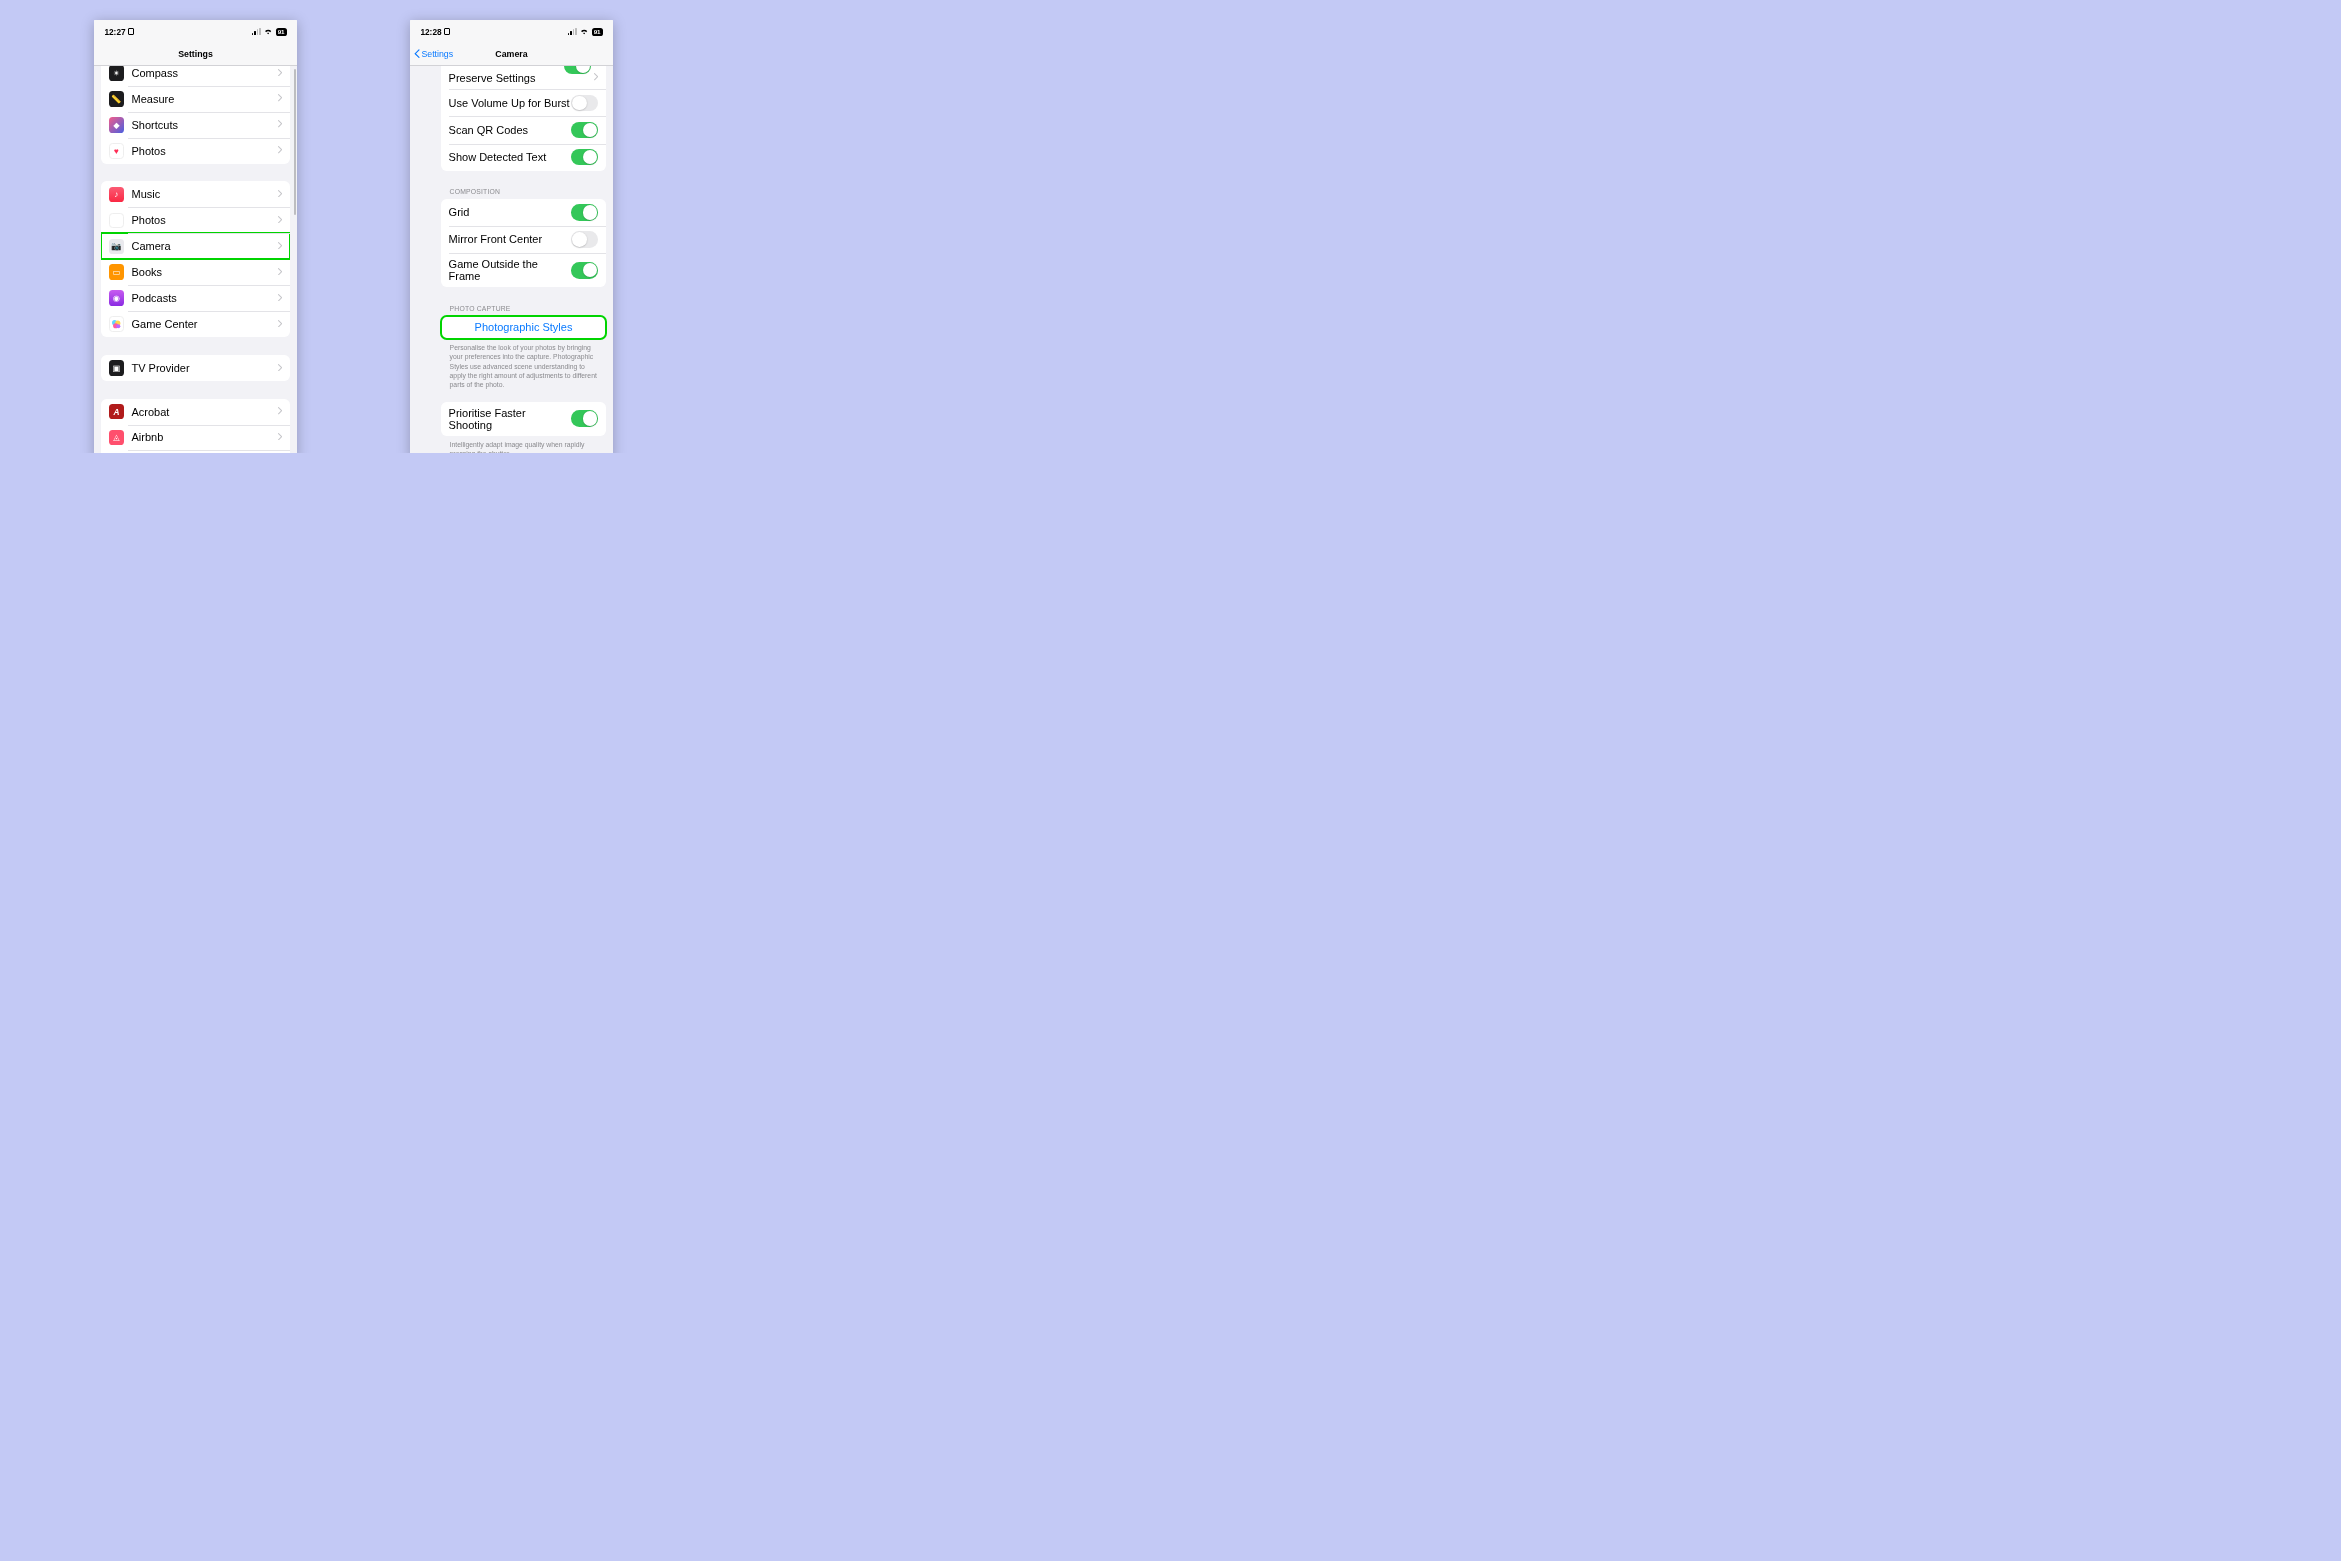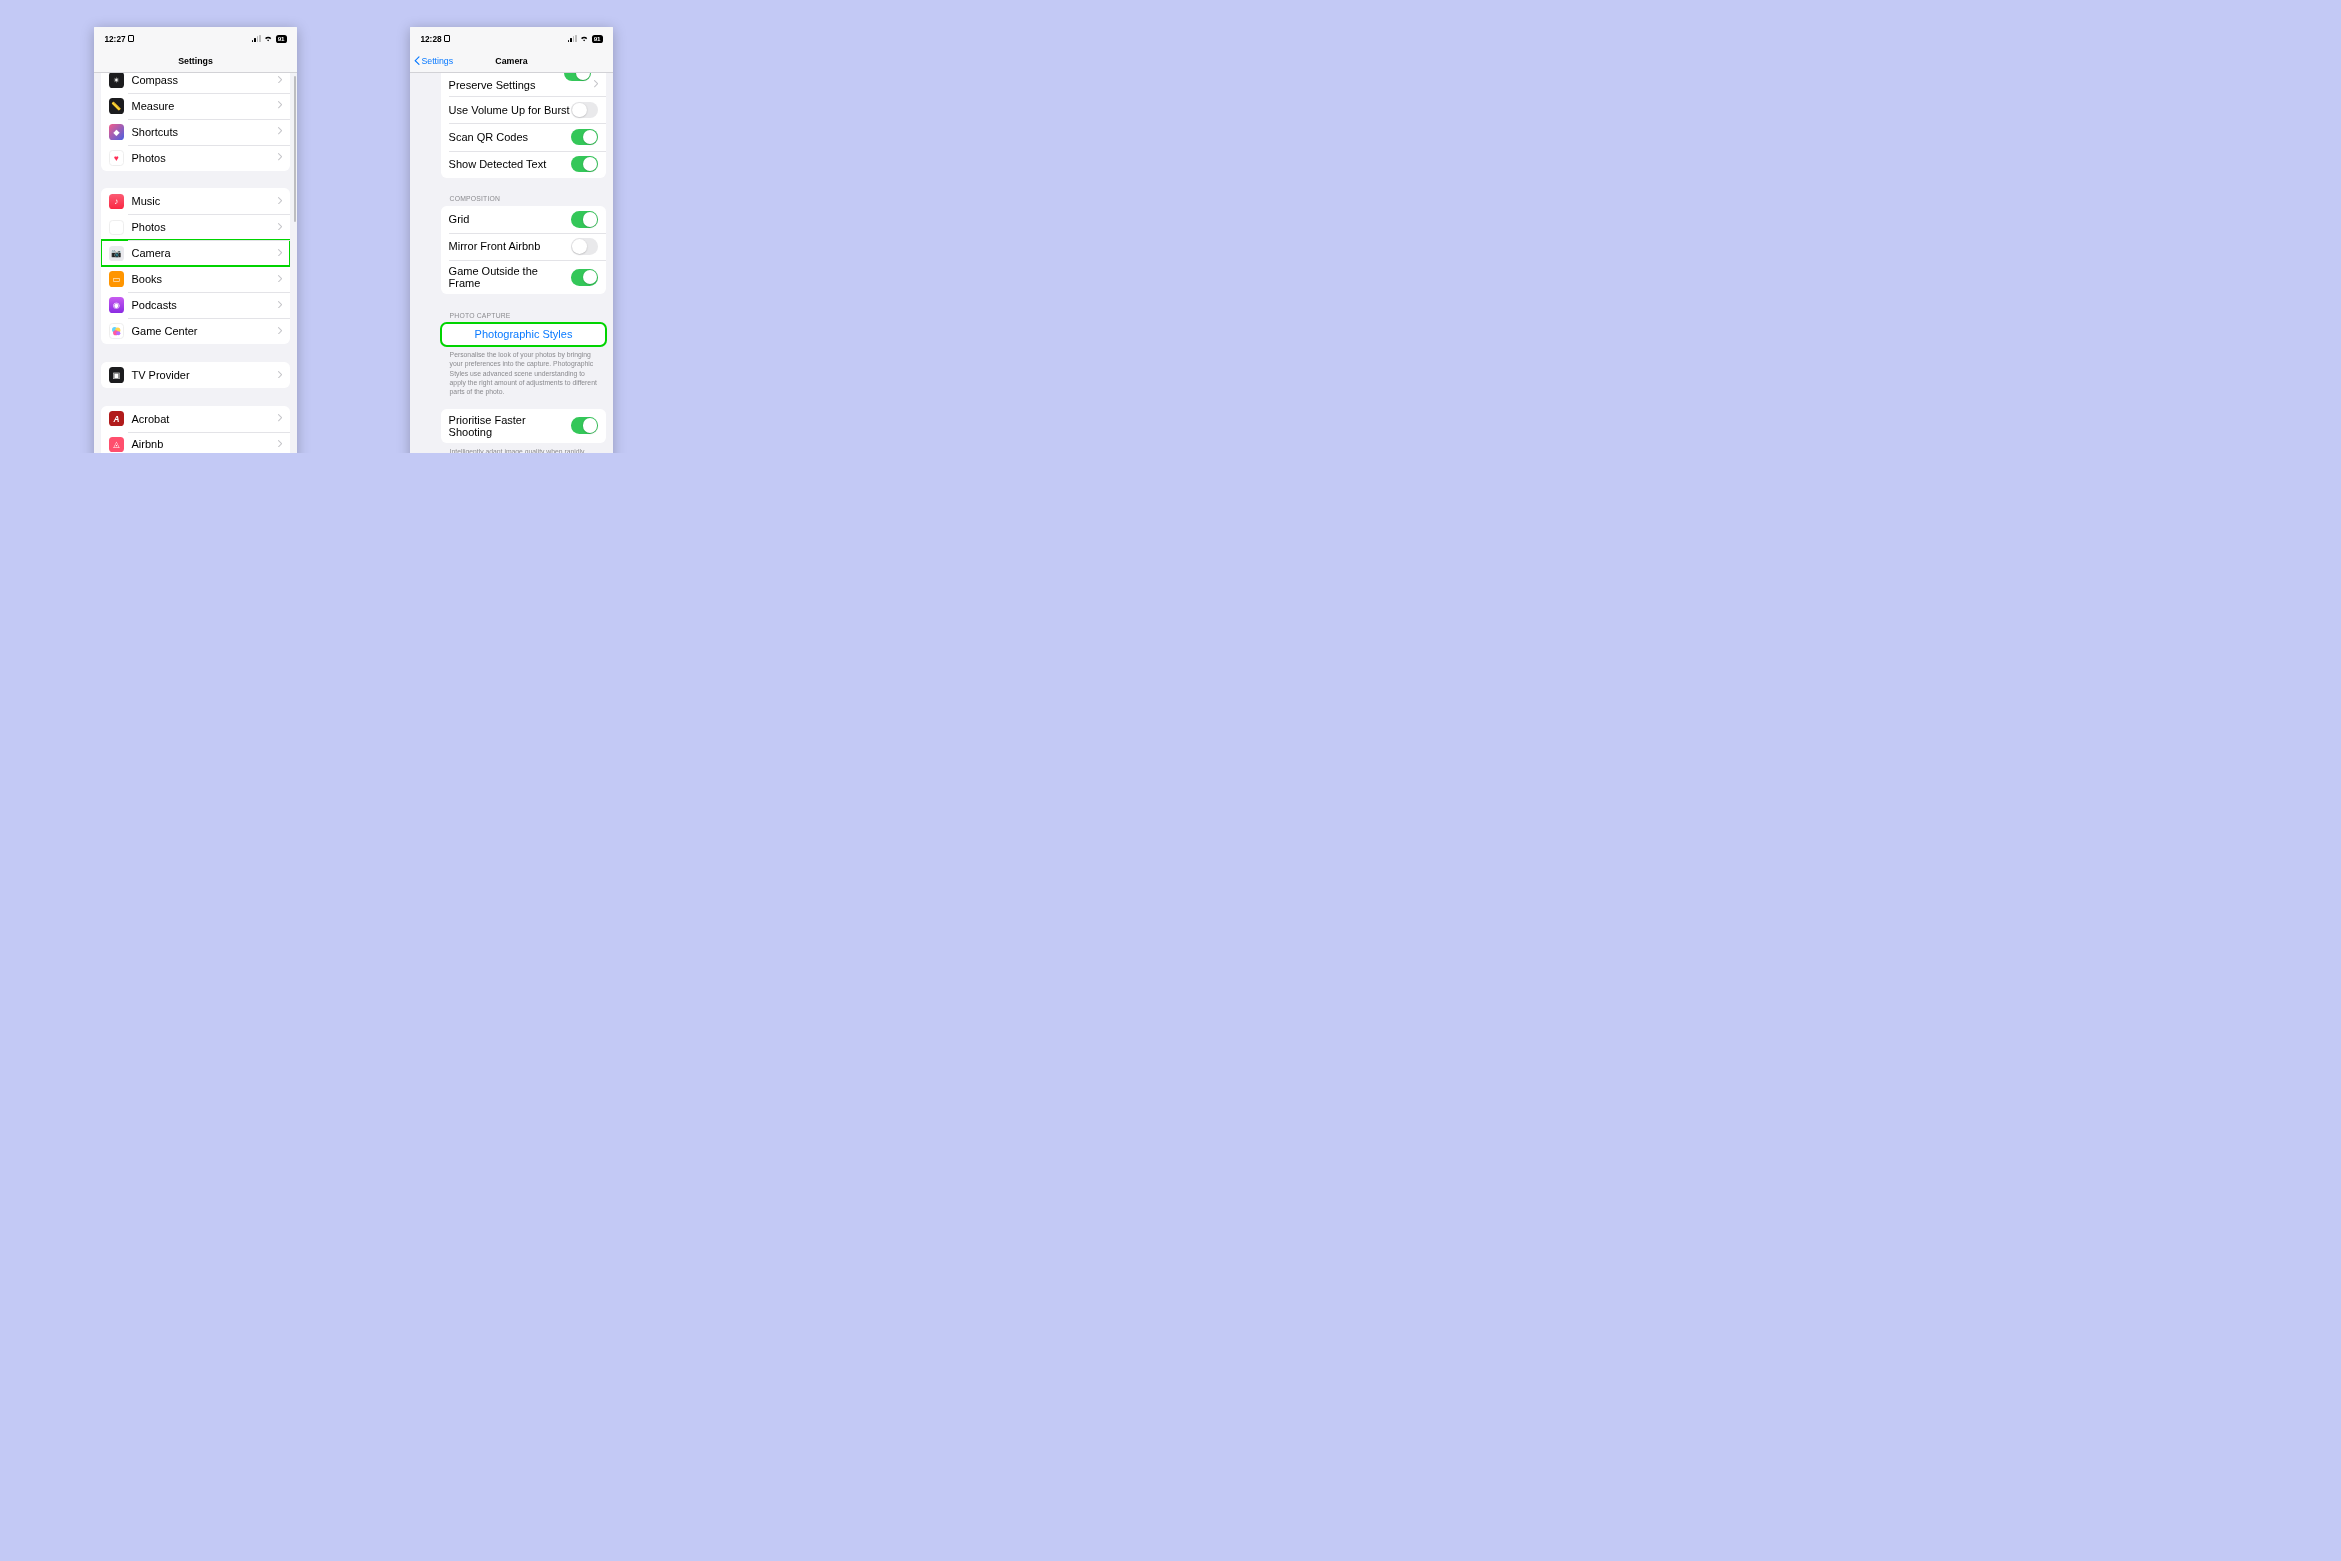--- a/index.html
+++ b/index.html
@@ -12,21 +12,21 @@
     overflow: hidden;
   }
   .phone {
     position: absolute;
     width: 203px;
     height: 439px;
     background: #f2f2f6;
     box-shadow: 0 2.1px 12.5px rgba(0,0,0,0.25);
     border-radius: 1px;
     overflow: hidden;
-    top: 27px;
+    top: 20px;
   }
   .phone.left  { left: 94px; }
   .phone.right { left: 410px; }
 
   
   .status-bar {
     height: 23px;
     display: flex;
     align-items: center;
     justify-content: space-between;
@@ -342,21 +342,21 @@
       </div>
     </div>
 
     <div class="section-header">Composition</div>
     <div class="group">
       <div class="row no-icon">
         <span class="row-label">Grid</span>
         <span class="toggle on"></span>
       </div>
       <div class="row no-icon">
-        <span class="row-label">Mirror Front Airbnb</span>
+        <span class="row-label">Mirror Front Center</span>
         <span class="toggle"></span>
       </div>
       <div class="row no-icon">
         <span class="row-label">Game Outside the Frame</span>
         <span class="toggle on"></span>
       </div>
     </div>
 
     <div class="section-header">Photo Capture</div>
     <div class="group highlight">

